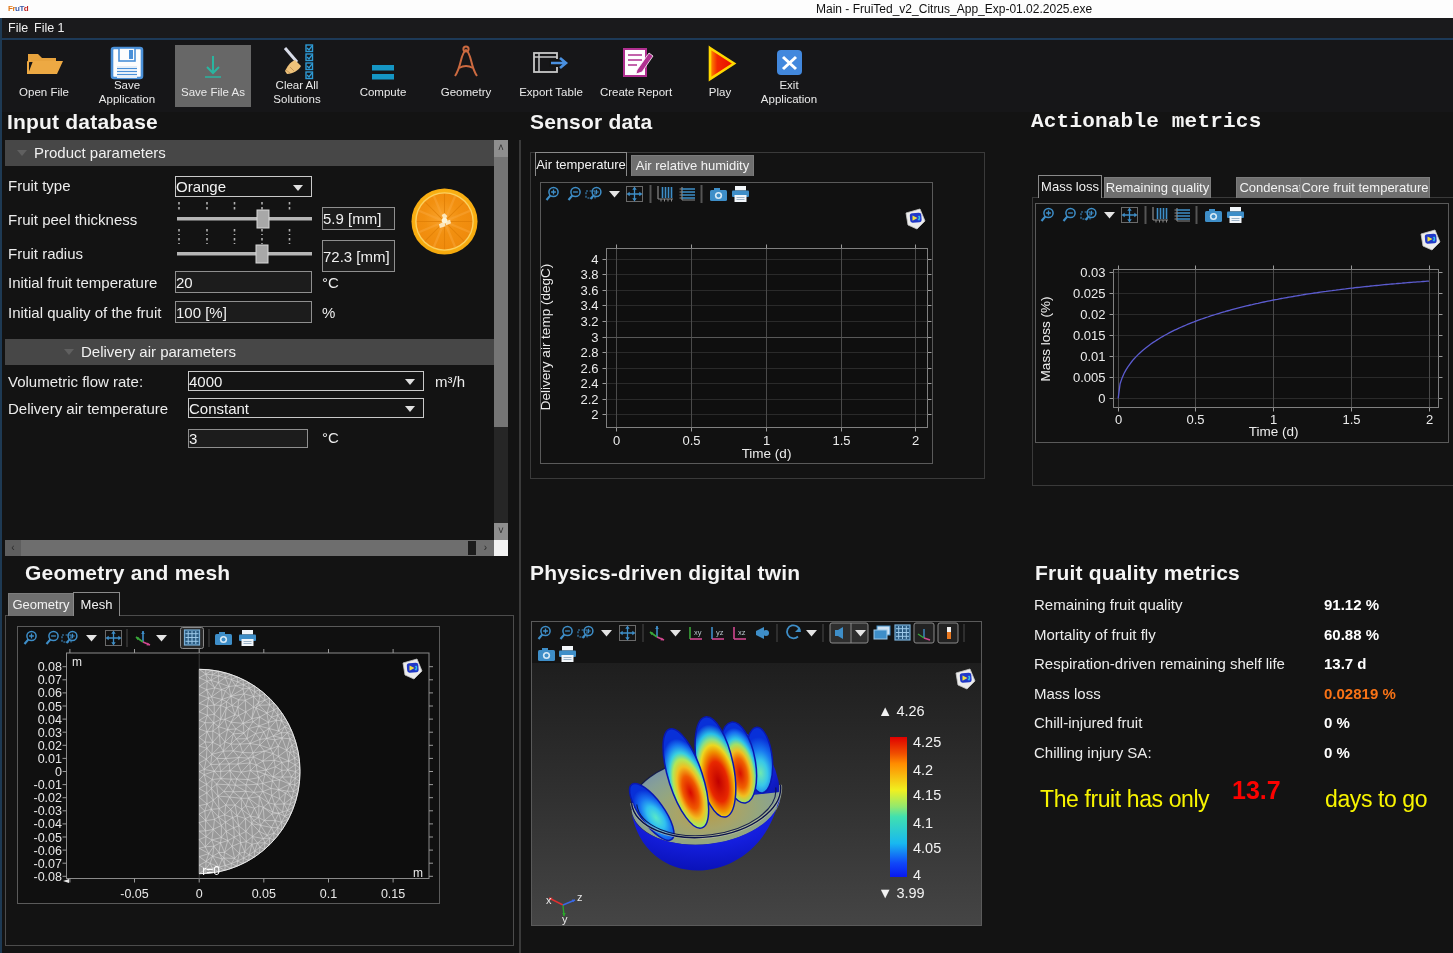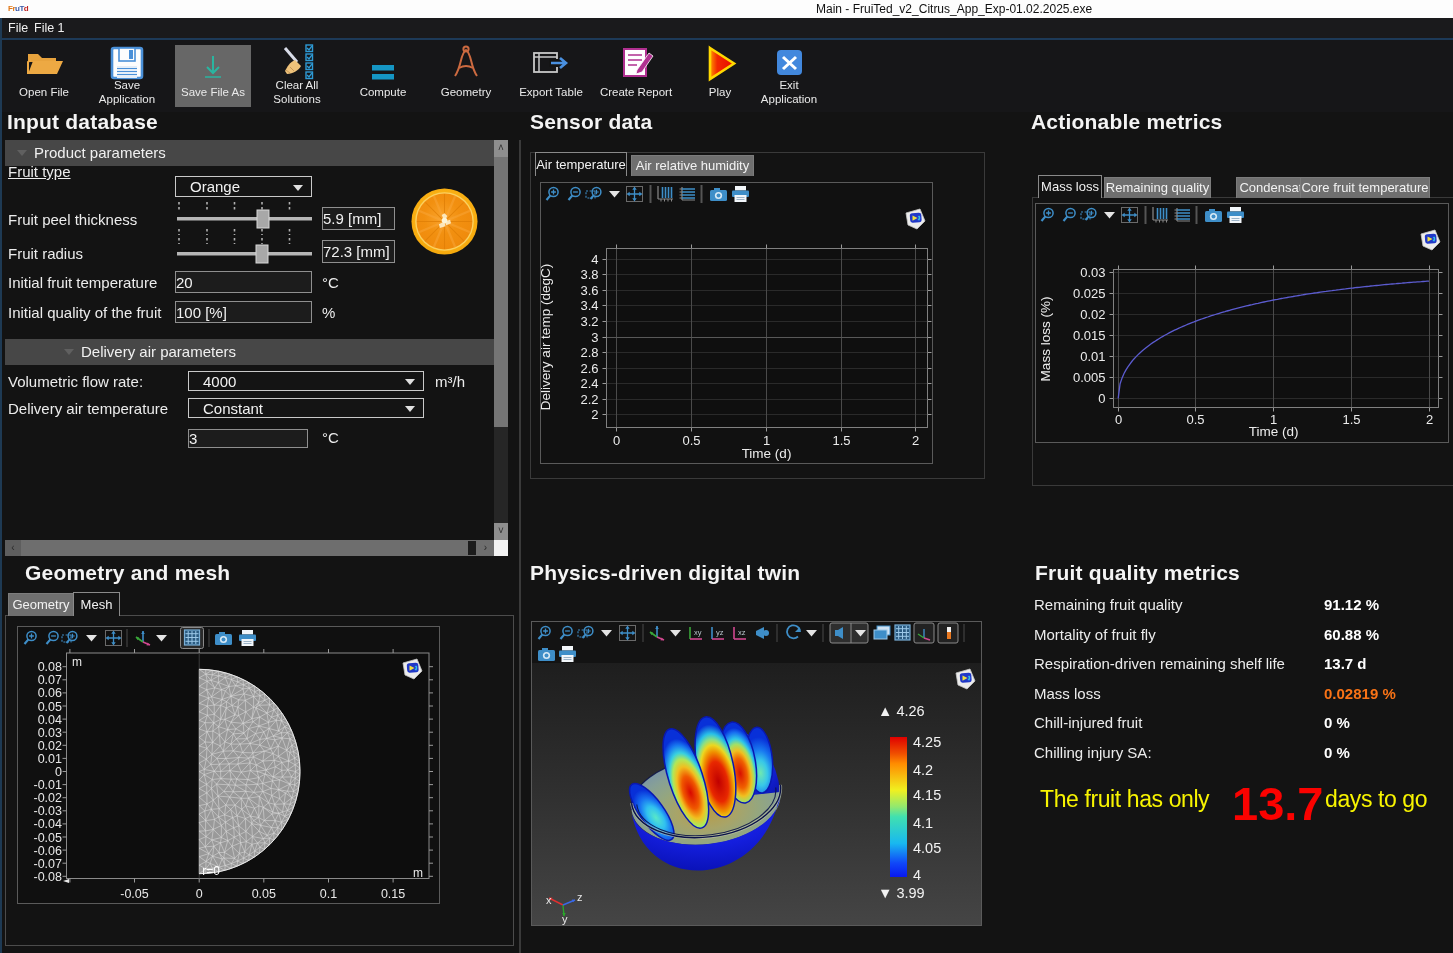--- a/index.html
+++ b/index.html
@@ -1,21 +1,21 @@
 <!DOCTYPE html>
 <html><head><meta charset="utf-8"><style>
 html,body{margin:0;padding:0;background:#131313;width:1453px;height:953px;overflow:hidden;}
 *{box-sizing:border-box;font-family:"Liberation Sans",sans-serif;}
 .abs{position:absolute;}
 .ttl{position:absolute;font-weight:bold;font-size:21px;color:#f4f4f4;letter-spacing:0.2px;}
 .lbl{position:absolute;font-size:15px;color:#ececec;white-space:nowrap;}
 .hdr{position:absolute;left:5px;width:489px;height:26px;background:#474747;color:#f0f0f0;font-size:15px;line-height:26px;}
 .hdr .tri{display:inline-block;width:0;height:0;border-left:5px solid transparent;border-right:5px solid transparent;border-top:6px solid #606060;margin:0 7px 2px 12px;vertical-align:middle;}
 .tbx{position:absolute;background:#1c1c1c;border:1px solid #8f8f8f;color:#f2f2f2;font-size:15px;display:flex;align-items:center;white-space:nowrap;}
-.cbx{position:absolute;background:#141414;border:1px solid #c9c9c9;color:#f2f2f2;font-size:15px;padding-left:14px;display:flex;align-items:center;}
+.cbx{position:absolute;background:#141414;border:1px solid #c9c9c9;color:#f2f2f2;font-size:15px;display:flex;align-items:center;}
 .cbx .arr{position:absolute;right:8px;top:50%;margin-top:-2px;width:0;height:0;border-left:5px solid transparent;border-right:5px solid transparent;border-top:6px solid #e0e0e0;}
 .tab{position:absolute;font-size:13px;color:#f2f2f2;text-align:center;}
 .tabi{background:#6f6f6f;border:1px solid #7c7c7c;border-bottom:none;}
 .taba{background:#131313;border:1px solid #8a8a8a;border-bottom:none;}
 .tbtxt{position:absolute;font-size:11.5px;color:#eaeaea;text-align:center;line-height:13.5px;}
 svg text{font-family:"Liberation Sans",sans-serif;}
 </style></head>
 <body>
 
 <div class="abs" style="left:0;top:0;width:1453px;height:18px;background:#fdfdfd;"></div>
@@ -117,37 +117,37 @@
 <div class="tbtxt" style="left:511px;top:86px;width:80px;">Export Table</div>
 <div class="tbtxt" style="left:594px;top:86px;width:84px;">Create Report</div>
 <div class="tbtxt" style="left:680px;top:86px;width:80px;">Play</div>
 <div class="tbtxt" style="left:749px;top:79px;width:80px;">Exit<br>Application</div>
 
 <div class="abs" style="left:0;top:18px;width:2px;height:935px;background:#1e3a54;"></div>
 <div class="abs" style="left:519px;top:140px;width:1.5px;height:813px;background:#3a3a3a;"></div>
 
 <div class="ttl" style="left:7px;top:110px;">Input database</div>
 <div class="hdr" style="top:140px;"><span class="tri"></span>Product parameters</div>
-<div class="lbl" style="left:8px;top:163px;text-decoration:underline;">Fruit type</div>
+<div class="lbl" style="left:8px;top:177px;">Fruit type</div>
 <div class="cbx" style="left:175px;top:176px;width:137px;height:21px;">Orange<span class="arr"></span></div>
 <div class="lbl" style="left:8px;top:211px;">Fruit peel thickness</div>
 <div class="lbl" style="left:8px;top:245px;">Fruit radius</div>
 <svg id="sliders" class="abs" style="left:170px;top:198px;" width="150" height="70" viewBox="0 0 150 70">
 
 <g stroke="#b0b0b0" stroke-width="1.6" stroke-dasharray="2.5 2.5">
 <path d="M9 4v8M37 4v8M64.5 4v8M92 4v8M119.5 4v8"></path>
 <path d="M9 31v6M37 31v6M64.5 31v6M92 31v6M119.5 31v6M9 40v6M37 40v6M64.5 40v6M92 40v6M119.5 40v6"></path>
 </g>
 <rect x="7" y="19" width="135" height="3.5" fill="#b6b6b6"></rect>
 <rect x="87" y="12" width="12" height="18" fill="#a8a8a8" stroke="#d8d8d8" stroke-width="1"></rect>
 <rect x="7" y="54" width="135" height="3.5" fill="#b6b6b6"></rect>
 <rect x="86" y="47" width="12" height="18" fill="#a8a8a8" stroke="#d8d8d8" stroke-width="1"></rect>
 </svg>
 <div class="tbx" style="left:322px;top:207px;width:73px;height:23px;">5.9 [mm]</div>
-<div class="tbx" style="left:322px;top:240px;width:73px;height:23px;">72.3 [mm]</div>
+<div class="tbx" style="left:322px;top:240px;width:73px;height:32px;">72.3 [mm]</div>
 <div class="lbl" style="left:8px;top:274px;">Initial fruit temperature</div>
 <div class="tbx" style="left:175px;top:271px;width:137px;height:22px;">20</div>
 <div class="lbl" style="left:322px;top:274px;">°C</div>
 <div class="lbl" style="left:8px;top:304px;">Initial quality of the fruit</div>
 <div class="tbx" style="left:175px;top:301px;width:137px;height:22px;">100 [%]</div>
 <div class="lbl" style="left:322px;top:304px;">%</div>
 <svg id="orange-slice" class="abs" style="left:411px;top:188px;" width="67" height="67" viewBox="0 0 72 72">
 <defs>
 <radialGradient id="ogf" cx="0.45" cy="0.42" r="0.62">
 <stop offset="0" stop-color="#f9a22a"></stop>
@@ -533,21 +533,21 @@
       <path d="M0 0L1 11" stroke="#28a828" stroke-width="1.4"></path>
       <path d="M1 11l-1.8-3h3.6z" fill="#28a828"></path>
       <path d="M0 0L12 -5" stroke="#3868e8" stroke-width="1.4"></path>
       <path d="M12 -5l-3.2-0.6 1.2 2.9z" fill="#3868e8"></path>
       <text x="-17" y="-1" font-size="11" fill="#e8e8e8">x</text>
       <text x="-1" y="18" font-size="11" fill="#e8e8e8">y</text>
       <text x="14" y="-4" font-size="11" fill="#e8e8e8">z</text>
     </g>
   </svg>
 
-<div class="ttl" style="left:1031px;top:110px;">Actionable metrics</div>
+<div class="ttl" style="left:1031px;top:110px;font-family:Liberation Mono, monospace;">Actionable metrics</div>
 <div class="abs" style="left:1032px;top:197px;width:424px;height:289px;border:1px solid #3a3a3a;"></div>
 <div class="tab taba" style="left:1038px;top:175px;width:64px;height:23px;line-height:22px;">Mass loss</div>
 <div class="tab tabi" style="left:1104px;top:177px;width:107px;height:21px;line-height:20px;">Remaining quality</div>
 <div class="tab tabi" style="left:1212px;top:177px;width:87px;height:21px;line-height:20px;margin-left:24px;">Condensation</div>
 <div class="tab tabi" style="left:1300px;top:177px;width:130px;height:21px;line-height:20px;">Core fruit temperature</div>
 <svg id="metrics-panel" class="abs" style="left:1035px;top:203px;" width="414" height="241" viewBox="0 0 414 241">
     <rect x="0.5" y="0.5" width="413" height="239" fill="#111111" stroke="#5a5a5a"></rect>
     <use href="#ic-zin" x="6" y="5"></use>
     <use href="#ic-zout" x="28" y="5"></use>
     <use href="#ic-zbox" x="46" y="4"></use>
@@ -588,14 +588,14 @@
 <div class="lbl" style="left:1324px;top:626px;font-weight:bold;color:#fff;">60.88 %</div>
 <div class="lbl" style="left:1034px;top:655px;">Respiration-driven remaining shelf life</div>
 <div class="lbl" style="left:1324px;top:655px;font-weight:bold;color:#fff;">13.7 d</div>
 <div class="lbl" style="left:1034px;top:685px;">Mass loss</div>
 <div class="lbl" style="left:1324px;top:685px;font-weight:bold;color:#f97316;">0.02819 %</div>
 <div class="lbl" style="left:1034px;top:714px;">Chill-injured fruit</div>
 <div class="lbl" style="left:1324px;top:714px;font-weight:bold;color:#fff;">0 %</div>
 <div class="lbl" style="left:1034px;top:744px;">Chilling injury SA:</div>
 <div class="lbl" style="left:1324px;top:744px;font-weight:bold;color:#fff;">0 %</div>
 <div class="abs" style="left:1040px;top:786px;font-size:23px;letter-spacing:-0.4px;color:#f8f400;">The fruit has only</div>
-<div class="abs" style="left:1232px;top:776px;font-size:47px;font-weight:bold;color:#fb0200;">13.7</div>
+<div class="abs" style="left:1232px;top:776px;font-size:25px;font-weight:bold;color:#fb0200;">13.7</div>
 <div class="abs" style="left:1325px;top:786px;font-size:23px;letter-spacing:-0.4px;color:#f8f400;">days to go</div>
 
 </body></html>

